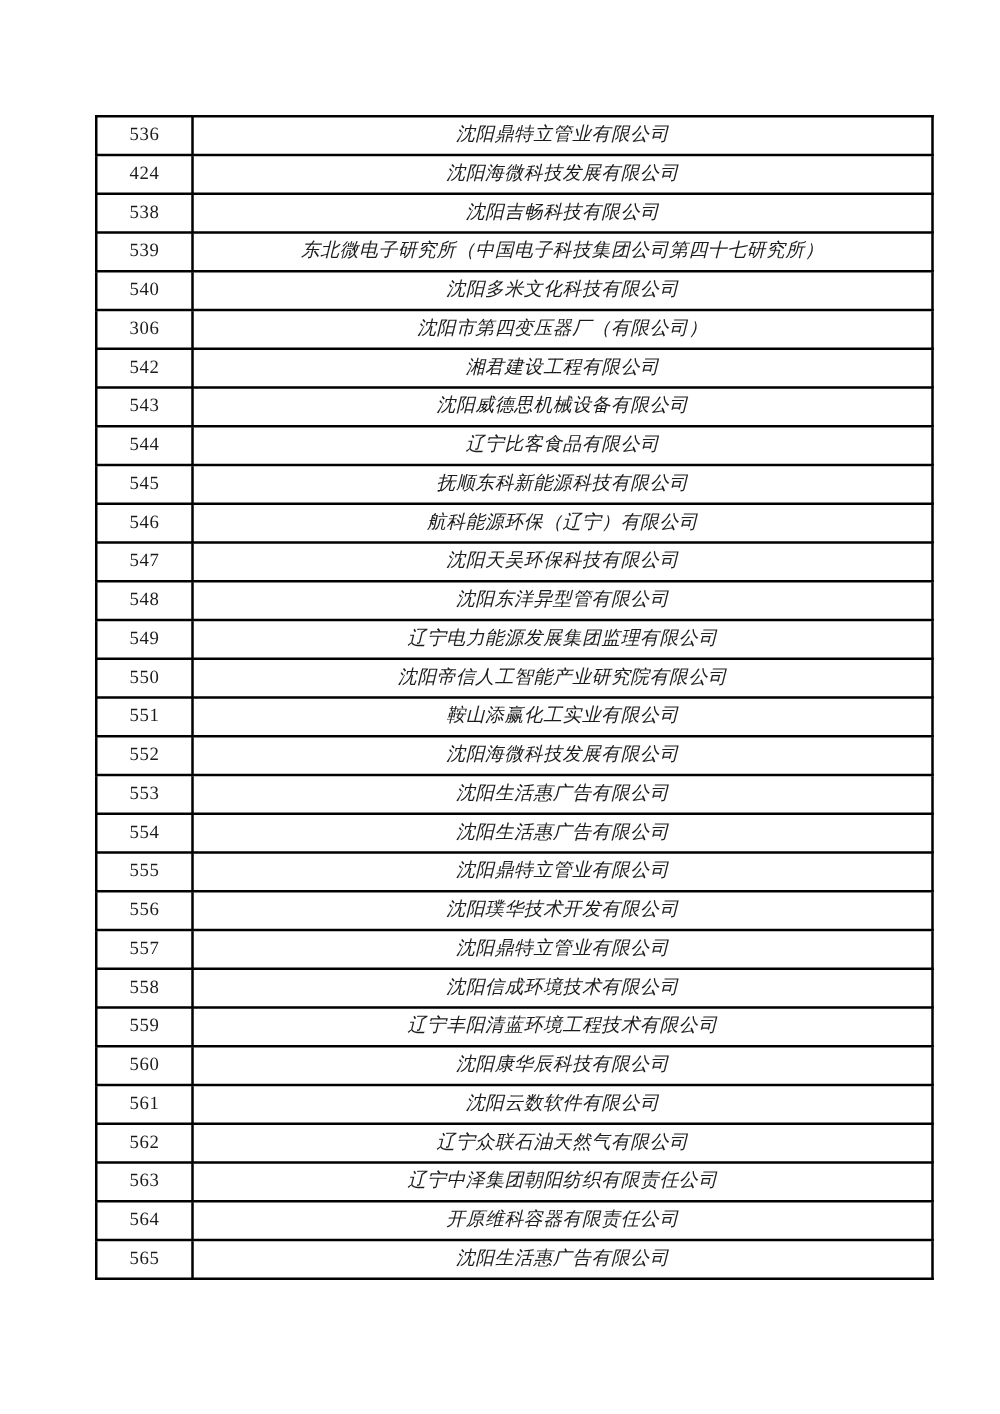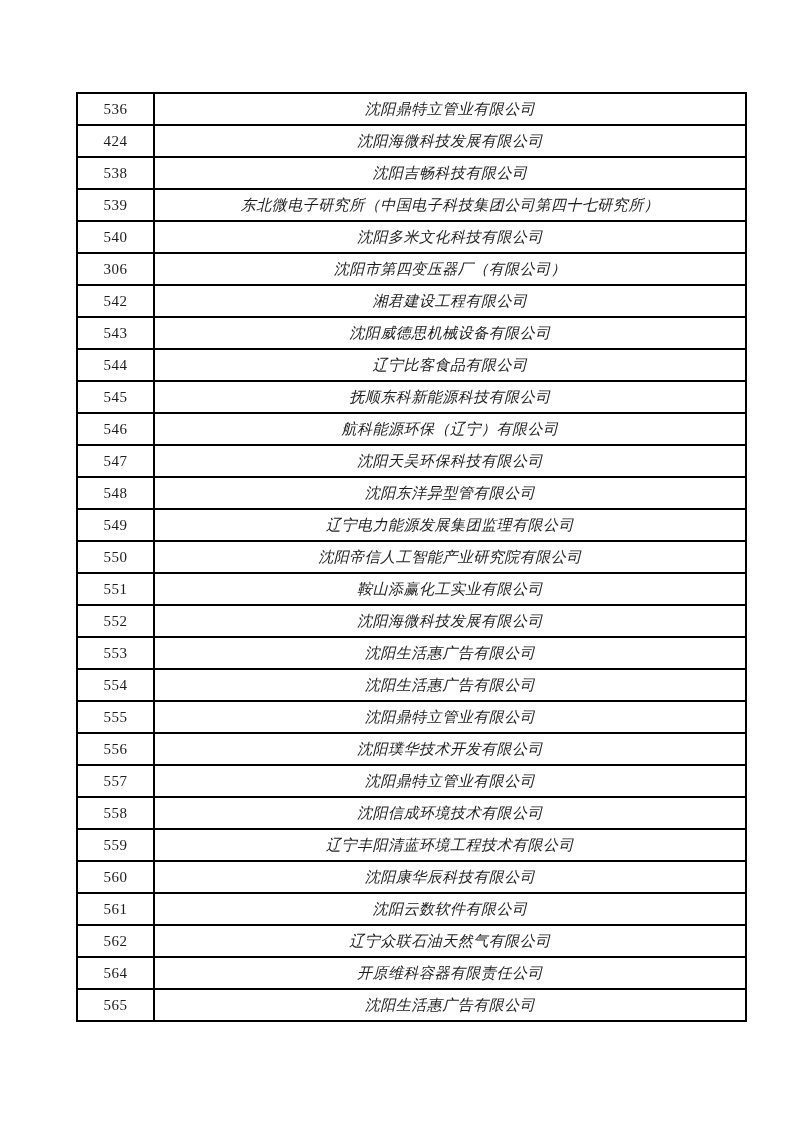--- a/index.html
+++ b/index.html
@@ -187,20 +187,24 @@
   <tr>
     <td class="col-num">561</td>
     <td class="col-name">沈阳云数软件有限公司</td>
   </tr>
 
   <tr>
     <td class="col-num">562</td>
     <td class="col-name">辽宁众联石油天然气有限公司</td>
   </tr>
 
+  <tr>
+    <td class="col-num">563</td>
+    <td class="col-name">辽宁中泽集团朝阳纺织有限责任公司</td>
+  </tr>
 
   <tr>
     <td class="col-num">564</td>
     <td class="col-name">开原维科容器有限责任公司</td>
   </tr>
 
   <tr>
     <td class="col-num">565</td>
     <td class="col-name">沈阳生活惠广告有限公司</td>
   </tr>

